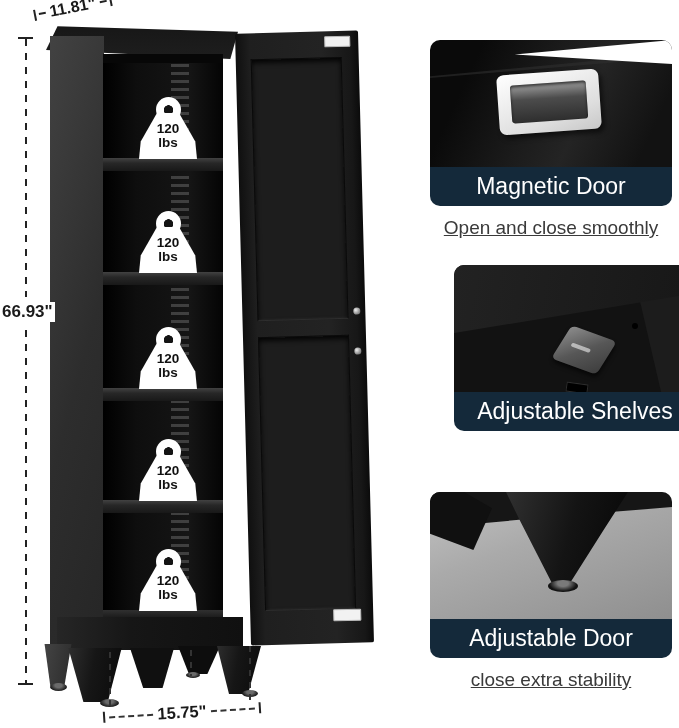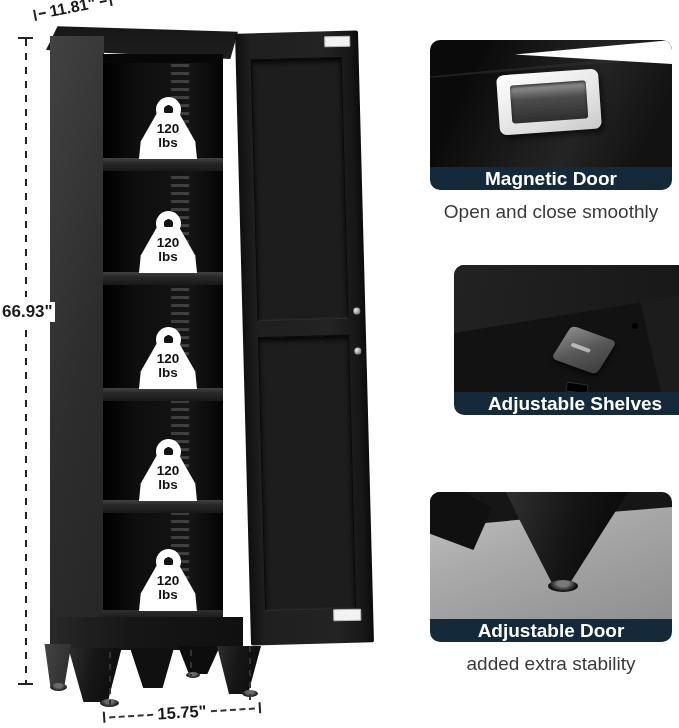--- a/index.html
+++ b/index.html
@@ -82,23 +82,23 @@
   .foot{height:8px;border-radius:50%;background:radial-gradient(ellipse at 50% 30%,#6a6a6a 0 28%,#1a1a1a 70%);}
   .foot.f1{left:50px;top:683px;width:17px;}
   .foot.f2{left:100px;top:699px;width:19px;}
   .foot.f3{left:186px;top:672px;width:14px;height:6px;}
   .foot.f4{left:242px;top:690px;width:16px;height:7px;}
 
   
   .card{left:430px;width:242px;}
   .card.c1{top:40px;} .card.c2{top:265px;padding-left:24px;} .card.c3{top:492px;}
   .card-img{position:relative;height:127px;border-radius:10px 10px 0 0;overflow:hidden;}
-  .card-banner{height:23px;border-radius:0 0 10px 10px;background:#14293a;color:#fff;
-               font-weight:bold;font-size:19px;display:flex;align-items:center;justify-content:center;}
-  .card-caption{margin-top:11px;text-align:center;font-size:19px;color:#3a3a3a;}
+  .card-banner{height:39px;border-radius:0 0 10px 10px;background:#14293a;color:#fff;
+               font-weight:normal;font-size:23px;display:flex;align-items:center;justify-content:center;}
+  .card-caption{margin-top:11px;text-align:center;font-size:19px;color:#3a3a3a;text-decoration:underline;}
 
   
   .scene1{background:linear-gradient(115deg,#0a0a0a 18%,#1b1b1b 45%,#242424 62%,#121212 88%);}
   .s1-white{top:0;right:0;width:100%;height:32px;background:#fff;
             clip-path:polygon(35% 45%,100% 0,100% 75%);}
   .s1-edge{top:4px;left:0;width:100%;height:34px;background:#2e2e2e;
            clip-path:polygon(0 95%,100% 28%,100% 40%,0 100%);opacity:.6;}
   .s1-handle{left:68px;top:32px;width:102px;height:60px;transform:rotate(-4deg);border-radius:7px;
              background:linear-gradient(160deg,#fff,#dedede 70%,#c8c8c8);
              box-shadow:3px 4px 5px rgba(0,0,0,.55);}
@@ -255,16 +255,16 @@
   </figure>
 
   <figure class="abs card c3" style="margin:0">
     <div class="card-img scene3">
       <div class="abs s3-top"></div>
       <div class="abs s3-left"></div>
       <div class="abs s3-leg"></div>
       <div class="abs s3-foot"></div>
     </div>
     <div class="card-banner">Adjustable Door</div>
-    <figcaption class="card-caption">added extra stability</figcaption>
+    <figcaption class="card-caption">close extra stability</figcaption>
   </figure>
 
 </div>
 
 </body></html>

